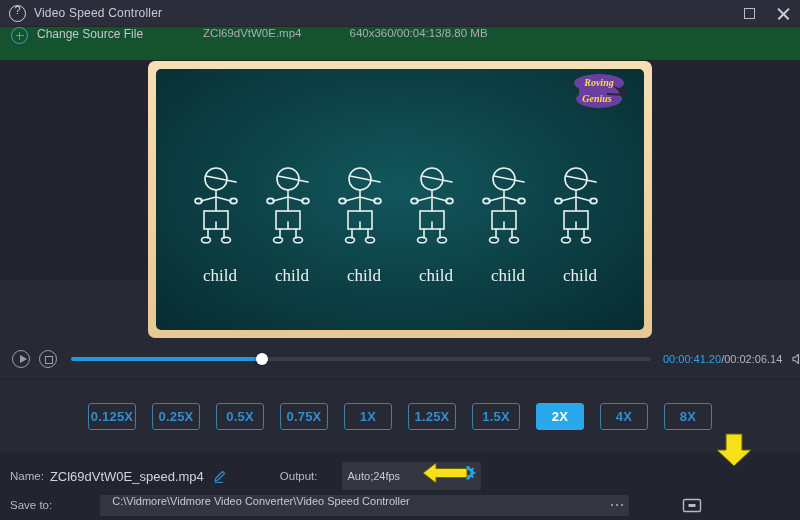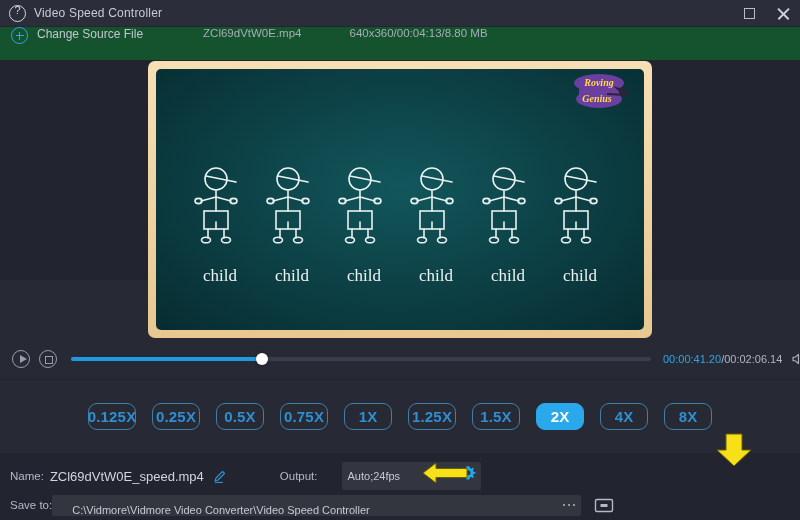--- a/index.html
+++ b/index.html
@@ -169,23 +169,23 @@
     width: 800px; height: 74px;
     background: #272935;
     display: flex; align-items: center; justify-content: center;
     gap: 16px;
     border-bottom: 1px solid #21232d;
   }
   .speed-btn {
     width: 48px; height: 27px;
     border: 1px solid #3f7fa8;
     background: transparent;
-    border-radius: 9px;
+    border-radius: 3px;
     color: #2f8fd0;
-    font-size: 15px; font-weight: bold;
+    font-size: 13px; font-weight: bold;
     display: flex; align-items: center; justify-content: center;
     letter-spacing: .2px;
   }
   .speed-btn.active {
     background: #29a9ec; border-color: #29a9ec; color: #ffffff;
   }
 
   
   .bottom {
     position: absolute; left: 0; top: 454px;
@@ -208,27 +208,27 @@
     position: relative;
   }
   .out-value { font-size: 11px; color: #c6c9d3; }
   .gear { position: absolute; right: 5px; top: 3px; width: 16px; height: 16px; }
   .arrow-left {
     position: absolute; left: 421px; top: 460px; width: 48px; height: 26px;
   }
 
   .row-save {
     position: absolute; left: 0; top: 38px; height: 26px;
-    width: 800px; display: flex; align-items: center;
+    width: 800px; display: flex; align-items: center; gap: 40px;
   }
   .save-label { margin-left: 10px; }
   .path-field {
-    width: 529px; height: 21px;
+    margin-left: 8px; width: 529px; height: 21px;
     background: #33353f; border-radius: 2px;
-    display: flex; align-items: flex-end; padding: 0 20px;
+    display: flex; align-items: flex-start; padding: 0 12px;
     position: relative;
   }
   .path-value { font-size: 11px; color: #c6c9d3; }
   .dots {
     position: absolute; right: 6px; top: 0; height: 21px;
     display: flex; align-items: center; gap: 2.5px;
   }
   .dots i { width: 2.5px; height: 2.5px; border-radius: 50%; background: #b3b6c1; display: block; }
   .folder-btn { margin-left: 12px; width: 22px; height: 18px; }
   .arrow-down {

